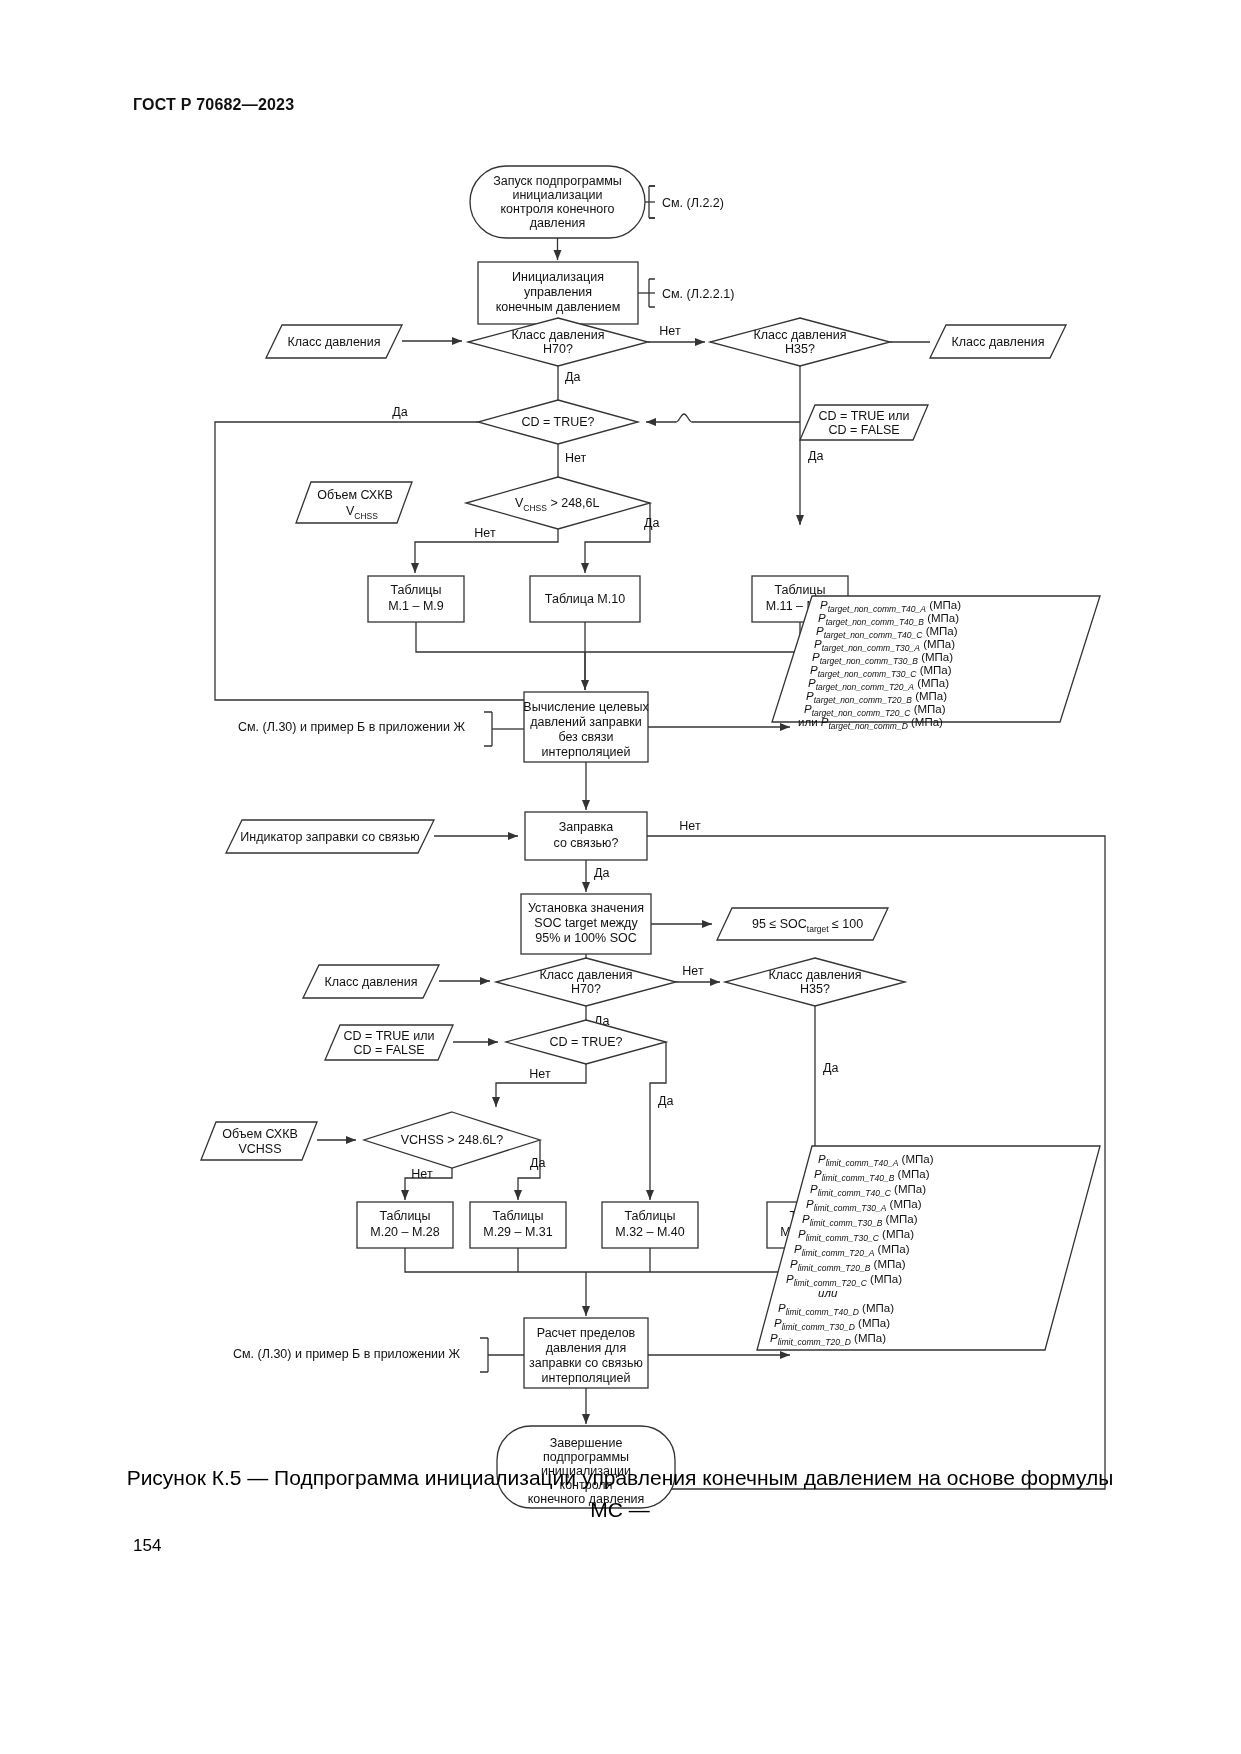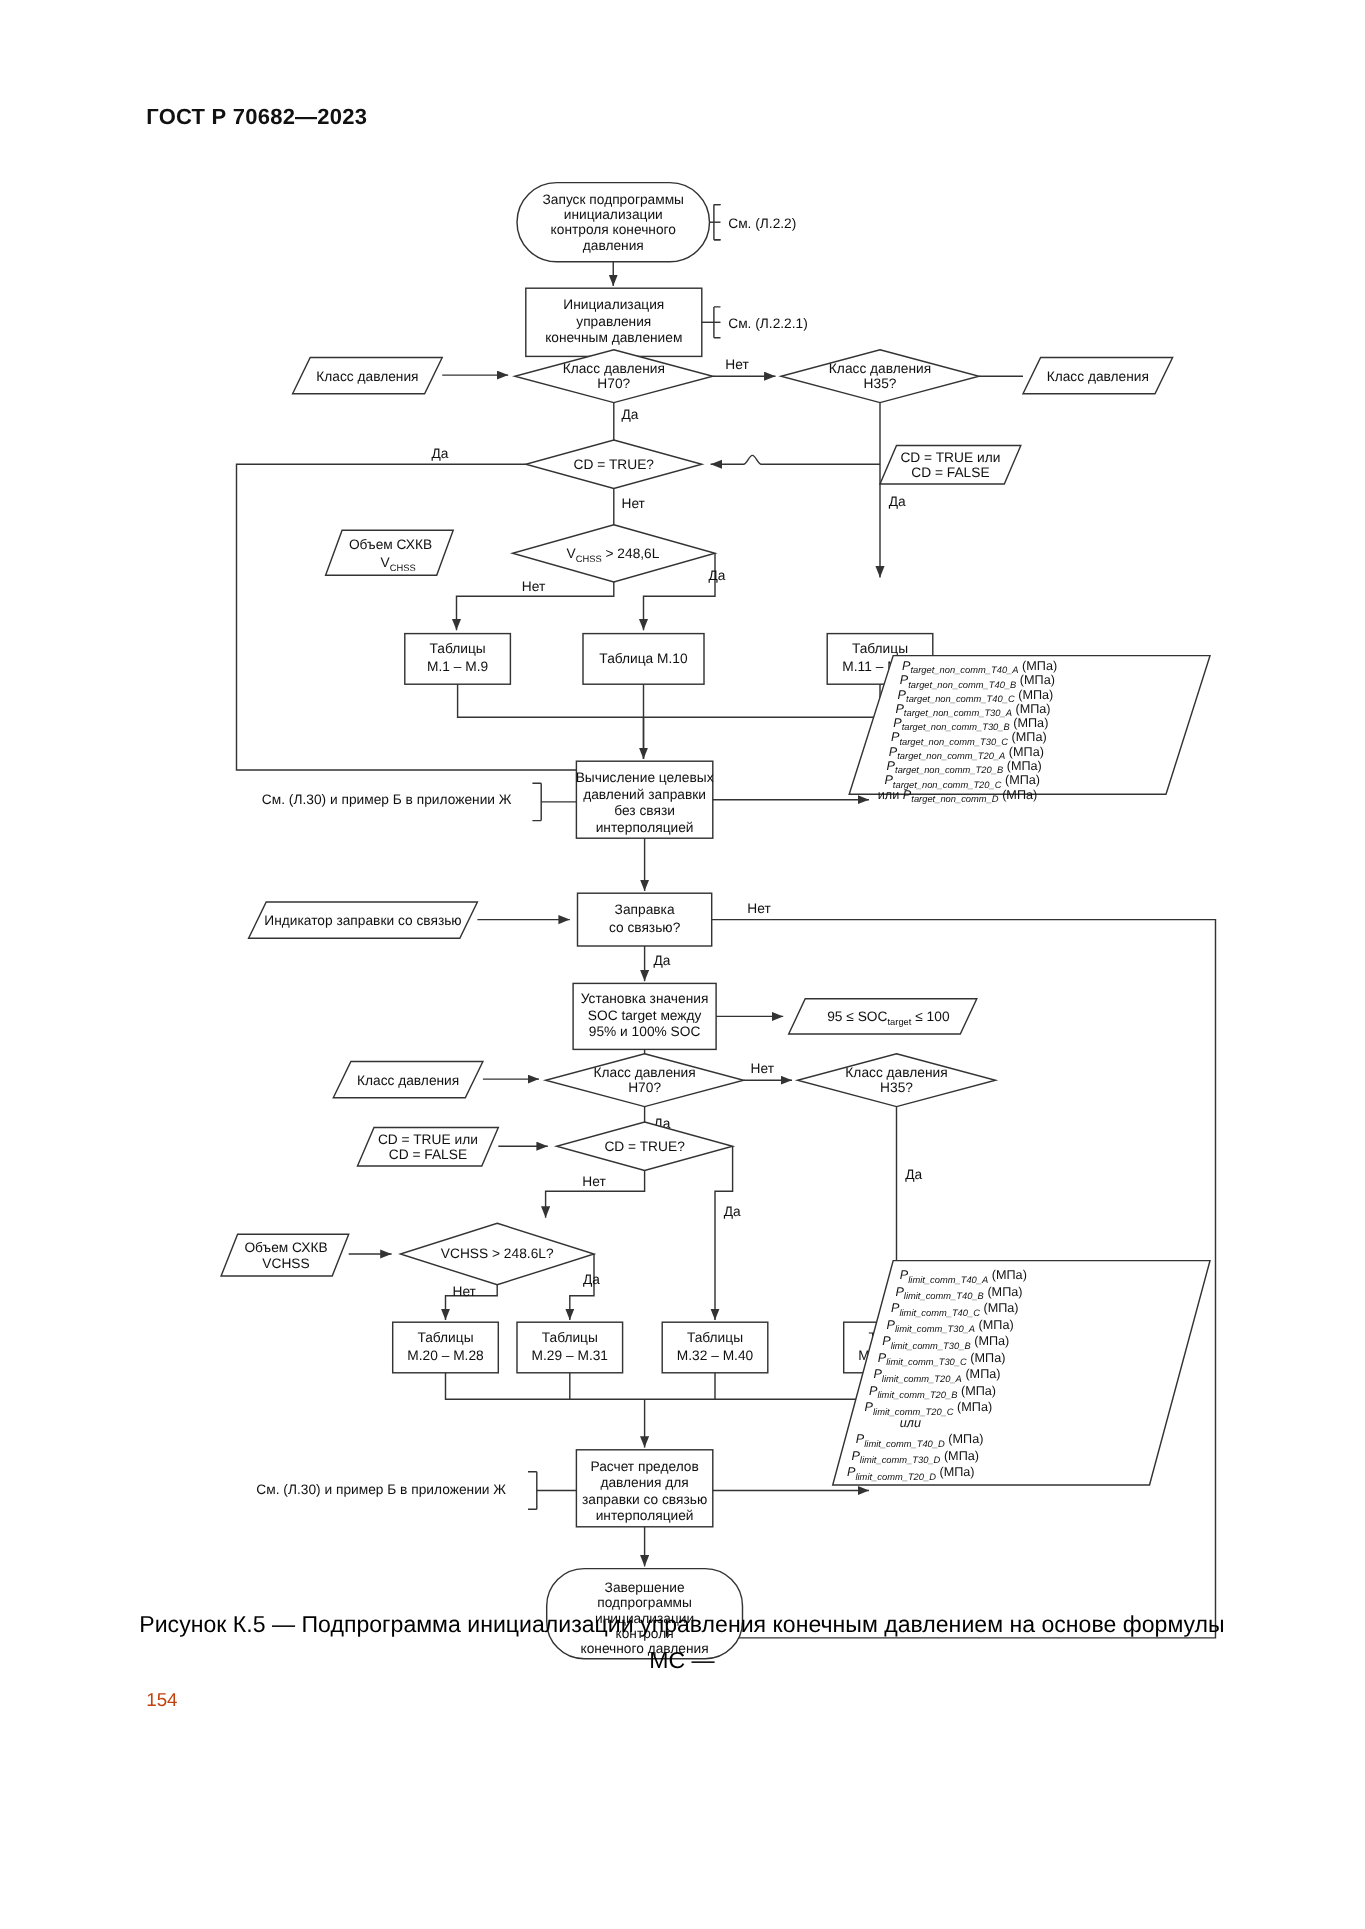--- a/index.html
+++ b/index.html
@@ -4,25 +4,25 @@
 <title>ГОСТ Р 70682—2023</title>
 <style>
   html,body{margin:0;padding:0;background:#ffffff;}
   body{
     width:1241px;height:1754px;position:relative;overflow:hidden;
     font-family:"Liberation Sans","DejaVu Sans",sans-serif;color:#1a1a1a;
   }
   #page{position:absolute;left:0;top:0;width:1241px;height:1754px;}
   .doc-header{
     position:absolute;left:133px;top:96px;
-    font-size:20px;font-weight:bold;letter-spacing:.2px;color:#111;text-align:right;
+    font-size:16px;font-weight:bold;letter-spacing:.2px;color:#111;text-align:right;
   }
   .page-number{
     position:absolute;left:133px;top:1536px;
-    font-size:17px;color:#c2410c;
+    font-size:17px;color:#000000;
   }
   .figure-caption{
     position:absolute;left:120px;top:1462px;width:1000px;
     text-align:center;font-size:21px;line-height:1.5;color:#000000;
   }
   svg#flow{position:absolute;left:0;top:0;width:1241px;height:1754px;}
   svg#flow text{font-family:"Liberation Sans","DejaVu Sans",sans-serif;fill:#111;}
   .shape{fill:#ffffff;stroke:#333333;stroke-width:1.3;}
   .conn{fill:none;stroke:#333333;stroke-width:1.3;}
   .lbl{font-size:12.5px;}

